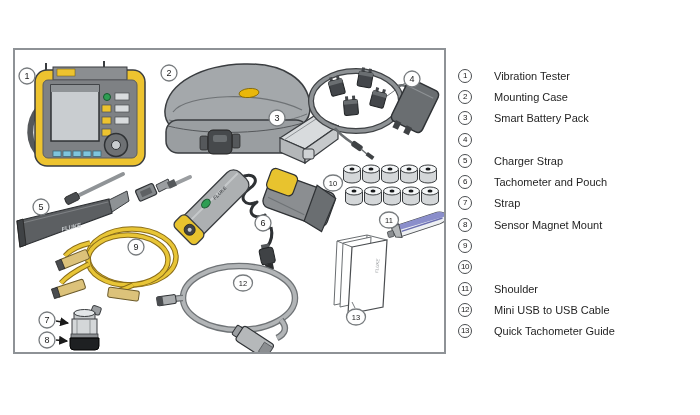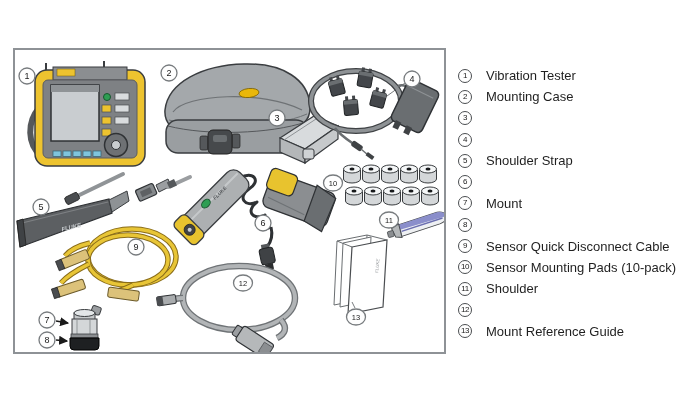--- a/index.html
+++ b/index.html
@@ -5,21 +5,21 @@
   html,body{margin:0;padding:0;}
   body{width:700px;height:415px;background:#ffffff;position:relative;overflow:hidden;
        font-family:"Liberation Sans",sans-serif;}
   .panel{position:absolute;left:13px;top:48px;width:429px;height:302px;
          border:2px solid #8e9296;background:#ffffff;}
   .legend{position:absolute;left:458px;top:65px;}
   .legend-row{display:flex;align-items:center;height:21.3px;}
   .badge{box-sizing:border-box;width:14px;height:14px;border:1px solid #4a4d50;border-radius:50%;
          font-size:8px;line-height:1;display:flex;align-items:center;justify-content:center;
          color:#1a1a1a;flex:0 0 auto;letter-spacing:-0.5px;}
-  .label{font-size:13px;color:#1f1f1f;margin-left:14px;white-space:nowrap;text-align:right;}
+  .label{font-size:11px;color:#1f1f1f;margin-left:22px;white-space:nowrap;text-align:right;}
   svg text{font-family:"Liberation Sans",sans-serif;}
 </style>
 </head>
 <body>
 
 <div class="panel">
 <svg width="429" height="302" viewBox="0 0 429 302" xmlns="http://www.w3.org/2000/svg">
   <defs>
     <marker id="arrowhead" viewBox="0 0 8 8" refX="7" refY="4" markerWidth="7" markerHeight="7" orient="auto">
       <path d="M0,0 L8,4 L0,8 Z" fill="#1a1a1a"></path>
@@ -347,50 +347,52 @@
   <div class="legend-row">
       <span class="badge">1</span>
       <span class="label">Vibration Tester</span>
     </div>
   <div class="legend-row">
       <span class="badge">2</span>
       <span class="label">Mounting Case</span>
     </div>
   <div class="legend-row">
       <span class="badge">3</span>
+      <span class="label">Smart Battery Pack</span>
     </div>
   <div class="legend-row">
       <span class="badge">4</span>
     </div>
   <div class="legend-row">
       <span class="badge">5</span>
-      <span class="label">Shoulder Strap</span>
+      <span class="label">Charger Strap</span>
     </div>
   <div class="legend-row">
       <span class="badge">6</span>
+      <span class="label">Tachometer and Pouch</span>
     </div>
   <div class="legend-row">
       <span class="badge">7</span>
-      <span class="label">Mount</span>
+      <span class="label">Strap</span>
     </div>
   <div class="legend-row">
       <span class="badge">8</span>
+      <span class="label">Sensor Magnet Mount</span>
     </div>
   <div class="legend-row">
       <span class="badge">9</span>
-      <span class="label">Sensor Quick Disconnect Cable</span>
     </div>
   <div class="legend-row">
       <span class="badge">10</span>
-      <span class="label">Sensor Mounting Pads (10-pack)</span>
     </div>
   <div class="legend-row">
       <span class="badge">11</span>
       <span class="label">Shoulder</span>
     </div>
   <div class="legend-row">
       <span class="badge">12</span>
+      <span class="label">Mini USB to USB Cable</span>
     </div>
   <div class="legend-row">
       <span class="badge">13</span>
-      <span class="label">Mount Reference Guide</span>
+      <span class="label">Quick Tachometer Guide</span>
     </div>
 </div>
 
 </body></html>

